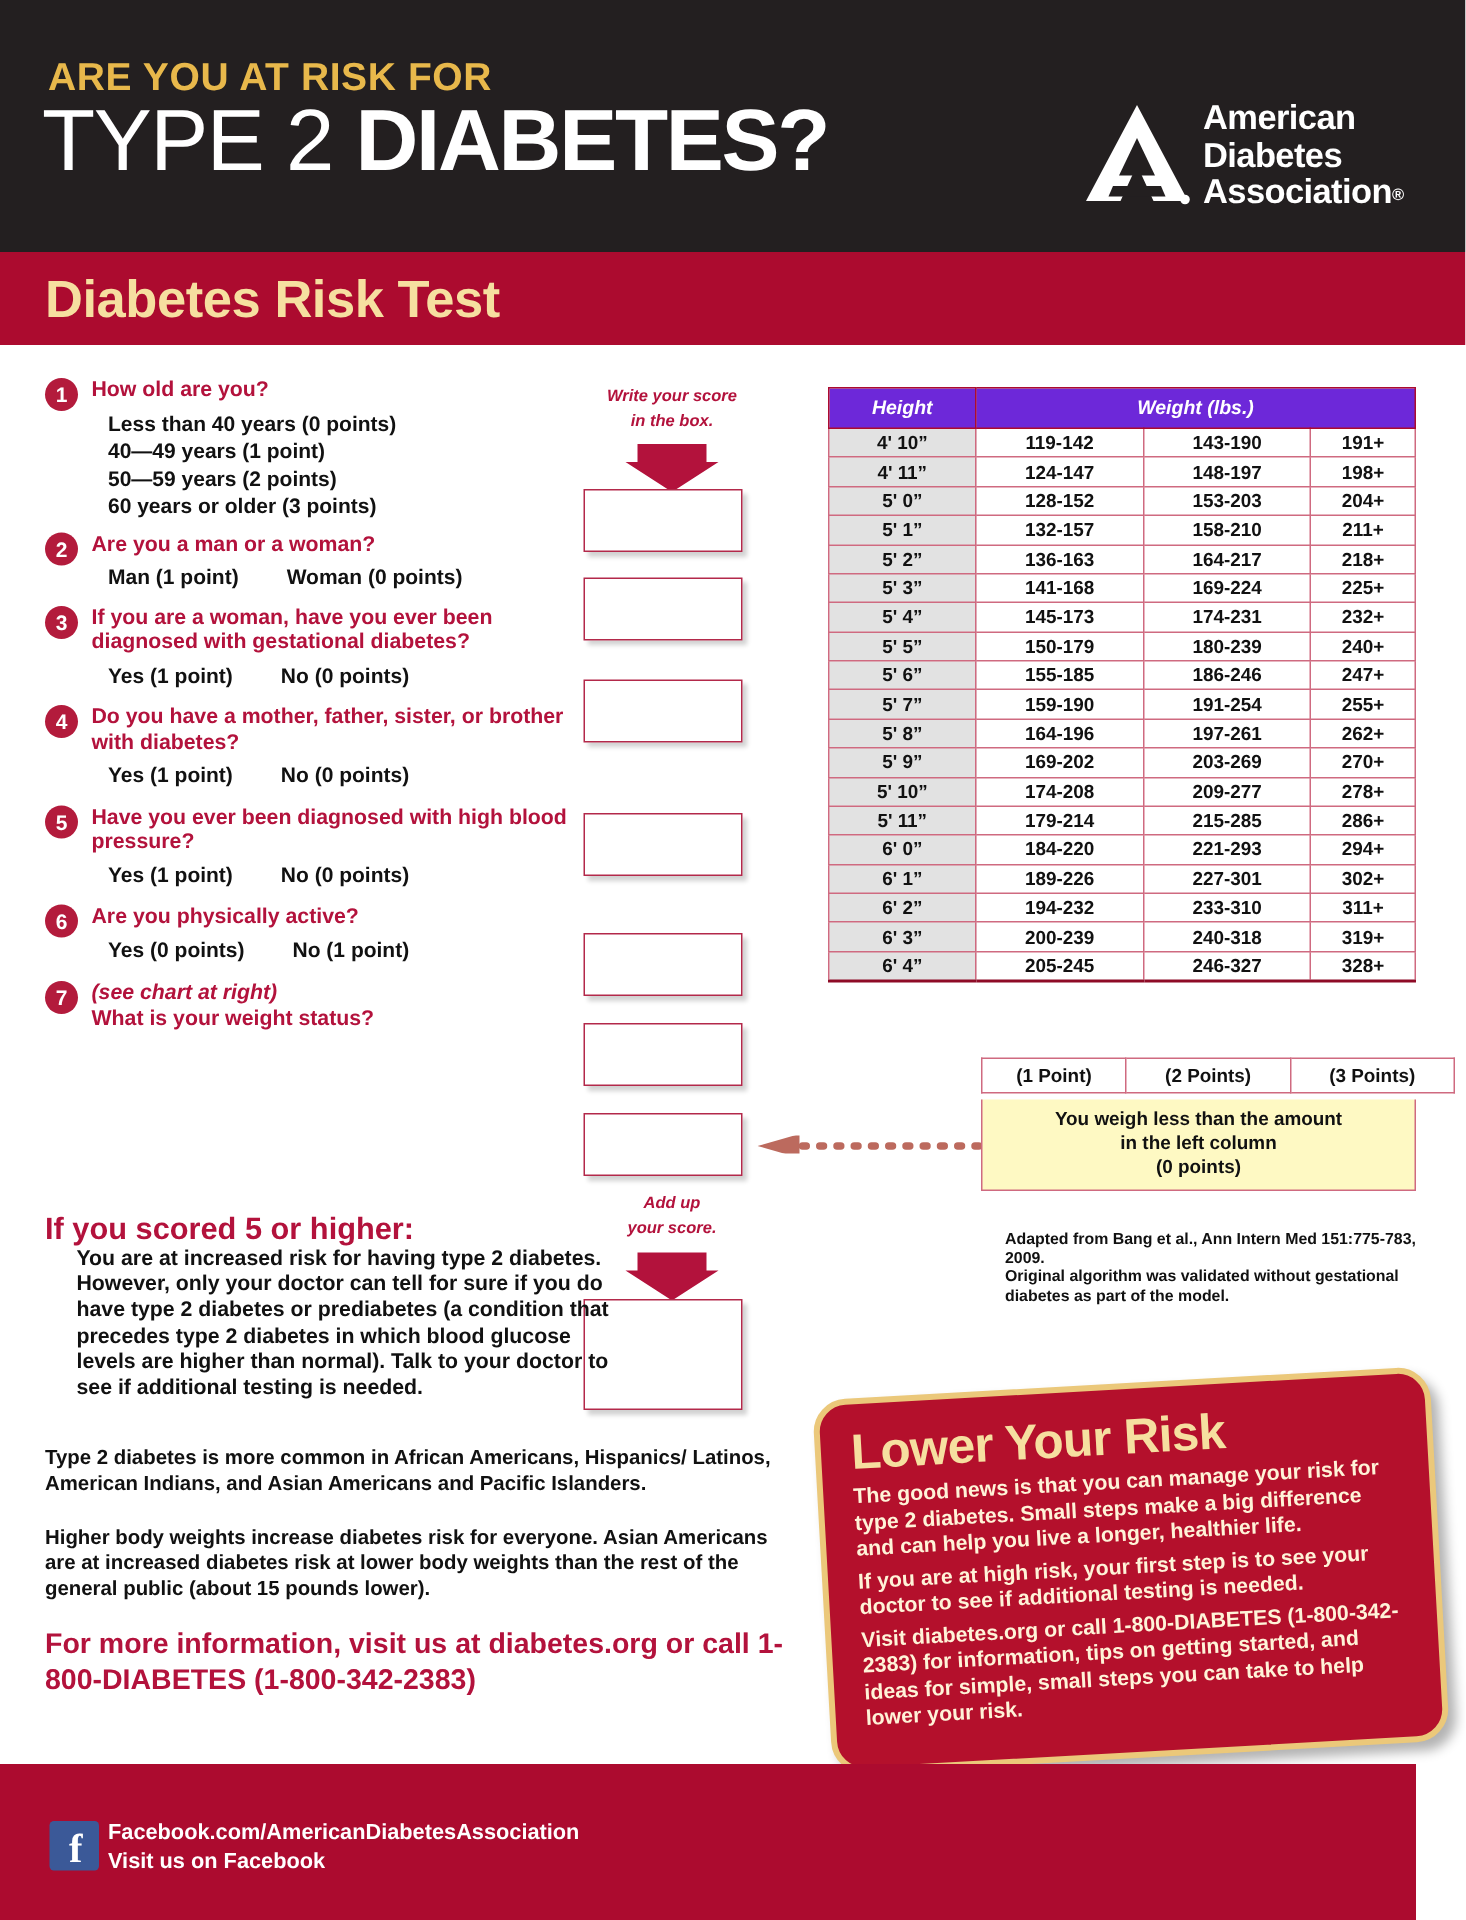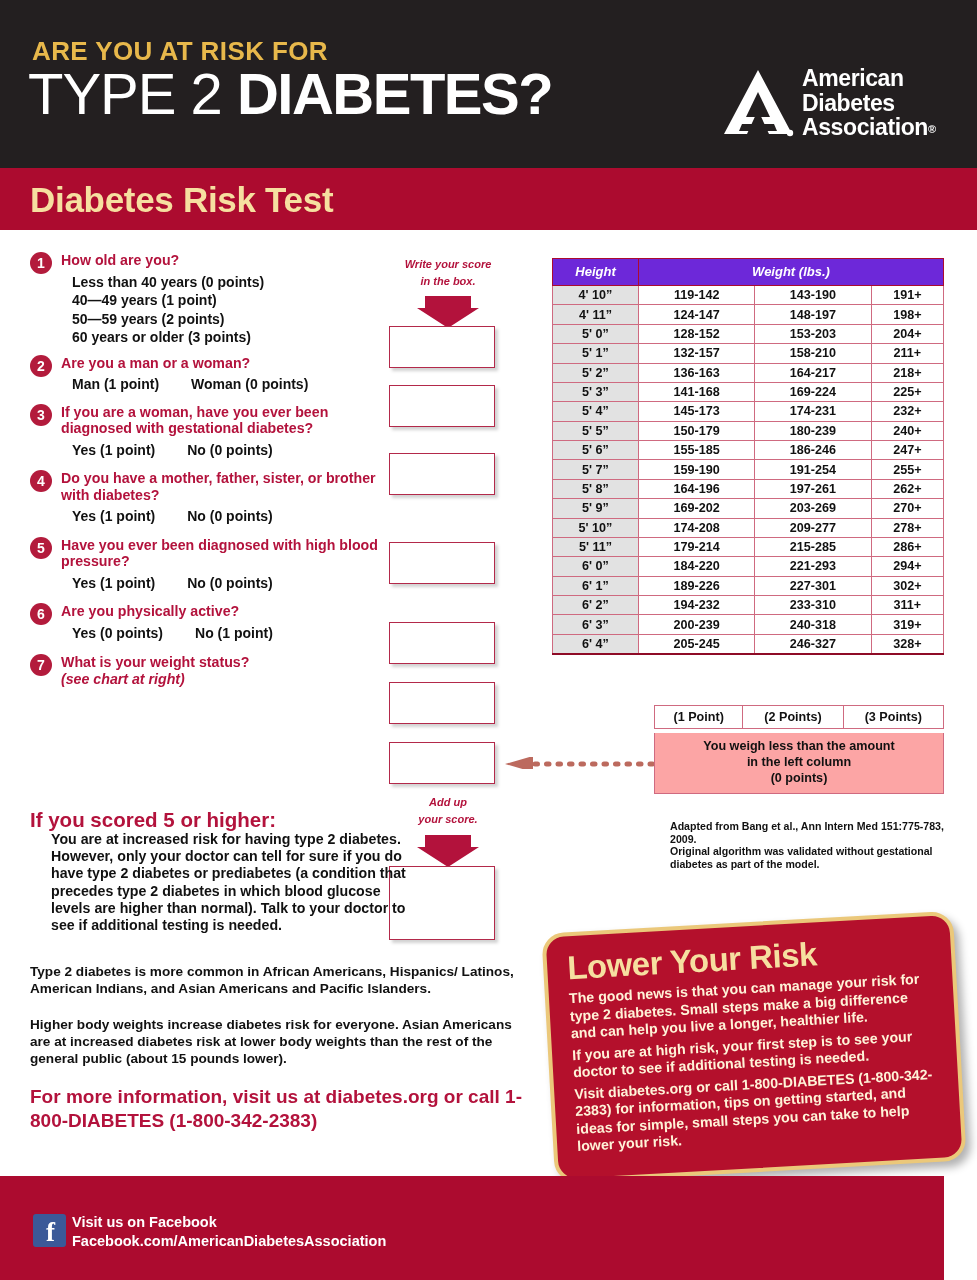--- a/index.html
+++ b/index.html
@@ -81,30 +81,30 @@
   .tbl { position: absolute; left: 552px; top: 258px; width: 392px;
     border-collapse: collapse; font-size: 12.6px; font-weight: bold; }
   .tbl th {
     background: #6d28d9; color: #fff; font-size: 13px; padding: 5px 0 6px 0;
     border: 1px solid #AC0B2F;
     font-style: italic;
   }
   .tbl td {
     border: 1px solid #CF6A80; padding: 2.2px 0; text-align: center; color: #111;
   }
-  .tbl td.h { background: #E2E2E2; width: 86px; }
+  .tbl td.h { background: #E2E2E2; width: 98px; }
   .tbl tr:last-child td { border-bottom: 2.5px solid #8E0B26; }
   .pts-tbl {
-    position: absolute; left: 654px; top: 705px; width: 290px;
+    position: absolute; left: 654px; top: 705px; width: 316px;
     border-collapse: collapse; font-size: 12.6px; font-weight: bold;
   }
   .pts-tbl td { border: 1px solid #CF6A80; text-align: center; padding: 4px 0; color: #111; }
   .pts-note {
     position: absolute; left: 654px; top: 733px; width: 290px;
-    border: 1px solid #CF6A80; border-top: none; background: #fca5a5;
+    border: 1px solid #CF6A80; border-top: none; background: #fef9c3;
     text-align: center; font-size: 12.6px; font-weight: bold; color: #111;
     line-height: 16px; padding: 5px 0 7px 0;
   }
   .dotted-arrow { position: absolute; left: 505px; top: 757px; width: 150px; height: 12px; }
 
   
   .scored-h { position: absolute; left: 30px; top: 808px;
     font-size: 20.5px; font-weight: bold; color: #B3123C; }
   .scored-b { position: absolute; left: 30px; top: 831px; width: 362px;
     font-size: 14.2px; font-weight: bold; color: #111; line-height: 17.2px; margin-left: 21px; }
@@ -216,22 +216,22 @@
     <div class="q" style="margin-bottom:12px;">
       <div class="qnum">6</div>
       <div class="qtext">Are you physically active?</div>
       <div class="ans">
         <span>Yes (0 points)</span><span class="sp"></span><span>No (1 point)</span>
       </div>
     </div>
 
     <div class="q">
       <div class="qnum">7</div>
+      <div class="qtext qitalic" style="margin-top:0;">(see chart at right)</div>
       <div class="qtext">What is your weight status?</div>
-      <div class="qtext qitalic" style="margin-top:0;">(see chart at right)</div>
     </div>
   </div>
 
   <div class="writebox" style="left:378px; top:256px;">
     <div>Write your score</div>
     <div>in the box.</div>
   </div>
   <svg style="position:absolute; left:415px; top:294px;" width="66" height="36">
     <path d="M10 2 L56 2 L56 14 L64 14 L33 34 L2 14 L10 14 Z" fill="#B3123C"></path>
   </svg>
@@ -416,17 +416,17 @@
       <div class="lyr-p">If you are at high risk, your first step is to see your doctor to see if additional testing is needed.</div>
       <div class="lyr-p">Visit diabetes.org or call 1-800-DIABETES (1-800-342-2383) for information, tips on getting started, and ideas for simple, small steps you can take to help lower your risk.</div>
     </div>
   </div>
 
   <div class="ftr"></div>
   <div class="fb-icon">
       <div class="fb-f">f</div>
     </div>
   <div class="fb-text">
+    <div>Facebook.com/AmericanDiabetesAssociation</div>
     <div>Visit us on Facebook</div>
-    <div>Facebook.com/AmericanDiabetesAssociation</div>
   </div>
 
 </div>
 
 </body></html>

